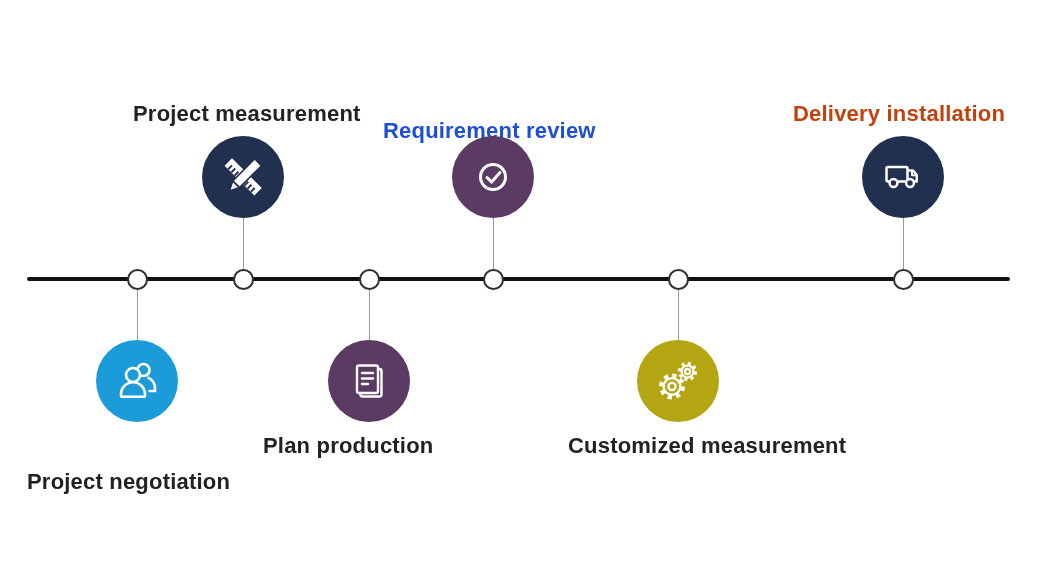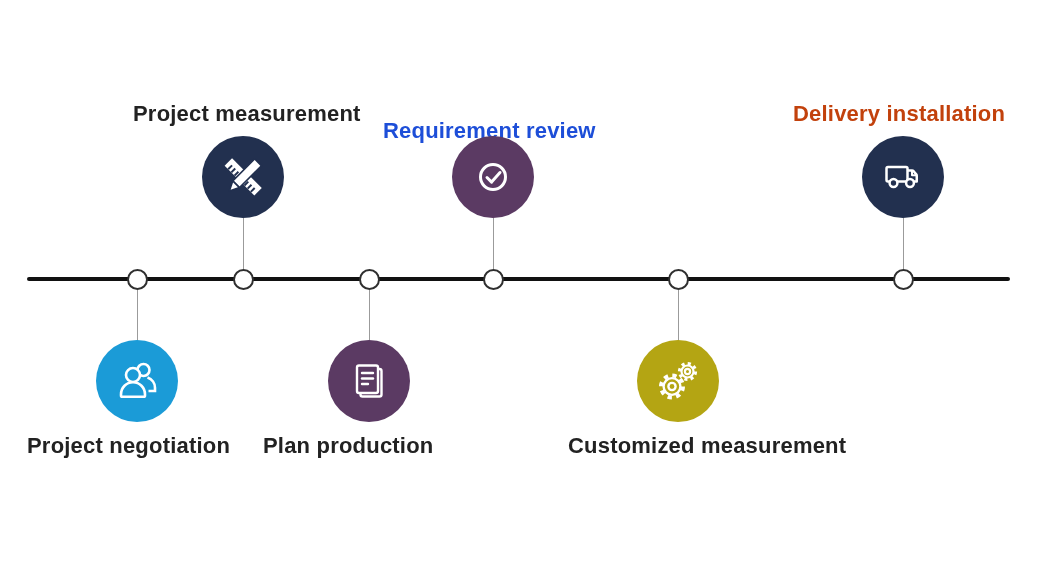--- a/index.html
+++ b/index.html
@@ -85,21 +85,21 @@
   <div>
     <div class="connector below" style="left: 136.5px; background: rgb(155, 155, 155);"></div>
     <div class="big-circle below" style="left: 96px; background: rgb(27, 155, 215); color: rgb(27, 155, 215);">
       <svg viewBox="0 0 48 48">
         <circle cx="30.5" cy="13" r="6" fill="none" stroke="#fff" stroke-width="2.6"></circle>
         <path d="M34.5 20.5c4.6 1.6 7.5 5.8 7.5 10.3V34h-6.5" fill="none" stroke="#fff" stroke-width="2.6"></path>
         <circle cx="20" cy="18" r="7" fill="currentColor" stroke="#fff" stroke-width="2.6"></circle>
         <path d="M8 38.4v-0.9c0-7 5.4-12.3 12-12.3s12 5.3 12 12.3v0.9a1.3 1.3 0 0 1-1.3 1.3H9.3A1.3 1.3 0 0 1 8 38.4z" fill="currentColor" stroke="#fff" stroke-width="2.6" stroke-linejoin="round"></path>
       </svg>
     </div>
-    <div class="label below" style="left: 27px; color: rgb(34, 34, 34);">Project negotiation</div>
+    <div class="label below" style="left: 27px; color: rgb(34, 34, 34); margin-top: 36px;">Project negotiation</div>
   </div>
 
   <div>
     <div class="connector above" style="left: 242.5px; background: rgb(155, 155, 155);"></div>
     <div class="big-circle above" style="left: 202px; background: rgb(34, 48, 79); color: rgb(34, 48, 79);">
       <svg viewBox="0 0 48 48">
         <g transform="rotate(-45 24 24)">
           <rect x="19" y="3" width="10.5" height="42" fill="#fff"></rect>
           <g stroke="currentColor" stroke-width="2">
             <line x1="19" y1="8" x2="24.5" y2="8"></line>

